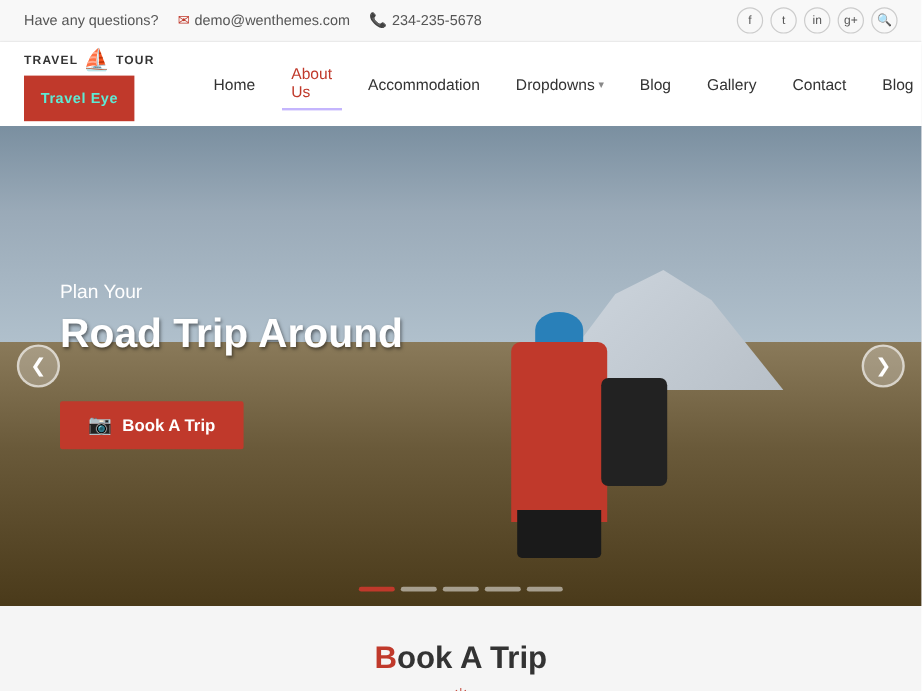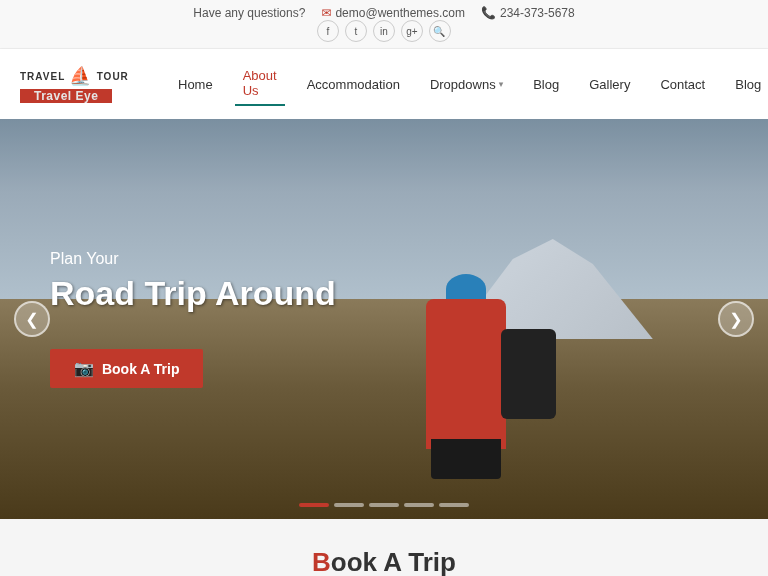--- a/index.html
+++ b/index.html
@@ -8,21 +8,20 @@
     
     .top-bar {
       background: #f8f8f8;
       border-bottom: 1px solid #eee;
       display: flex;
       align-items: center;
       justify-content: space-between;
       padding: 6px 20px;
       font-size: 12px;
       color: #555;
-      flex-direction: column;
     }
     .top-bar-left { display: flex; align-items: center; gap: 16px; }
     .top-bar-left span { display: flex; align-items: center; gap: 4px; }
     .top-bar-right { display: flex; align-items: center; gap: 6px; }
     .social-icon {
       width: 22px; height: 22px;
       border: 1px solid #ccc;
       border-radius: 50%;
       display: flex; align-items: center; justify-content: center;
       font-size: 10px; color: #555; cursor: pointer;
@@ -54,45 +53,45 @@
       color: #333;
       font-weight: bold;
     }
     .logo-sail {
       display: inline-block;
       font-size: 18px;
       color: #222;
     }
     .logo-badge {
       background: #c0392b;
-      color: #e5e5e5;
+      color: #5eead4;
       font-size: 12px;
       font-weight: bold;
-      padding: 0 14px;
+      padding: 12px 14px;
       margin-top: 2px;
       letter-spacing: 0.5px;
     }
     .nav-links {
       display: flex;
       align-items: center;
       gap: 4px;
       margin-left: auto;
       list-style: none;
     }
     .nav-links li a {
       text-decoration: none;
       color: #333;
       font-size: 13px;
       padding: 6px 8px;
       display: flex;
       align-items: center;
       gap: 3px;
       margin-left: 10px;
     }
-    .nav-links li.active a { color: #c0392b; border-bottom: 2px solid #0f766e; }
+    .nav-links li.active a { color: #c0392b; border-bottom: 2px solid #c4b5fd; }
     .nav-links li a .arrow { font-size: 9px; color: #888; }
 
     
     .hero {
       position: relative;
       width: 100%;
       height: 400px;
       overflow: hidden;
     }
     .hero-bg {
@@ -279,21 +278,21 @@
 
 <div class="top-bar">
   <div class="top-bar-left">
     <span>Have any questions?</span>
     <span>
       <span class="icon-envelope">✉</span>
       <span>demo@wenthemes.com</span>
     </span>
     <span>
       <span class="icon-phone">📞</span>
-      <span>234-373-5678</span>
+      <span>234-235-5678</span>
     </span>
   </div>
   <div class="top-bar-right">
     <div class="social-icon">f</div>
     <div class="social-icon">t</div>
     <div class="social-icon">in</div>
     <div class="social-icon">g+</div>
     <div class="social-icon">🔍</div>
   </div>
 </div>

